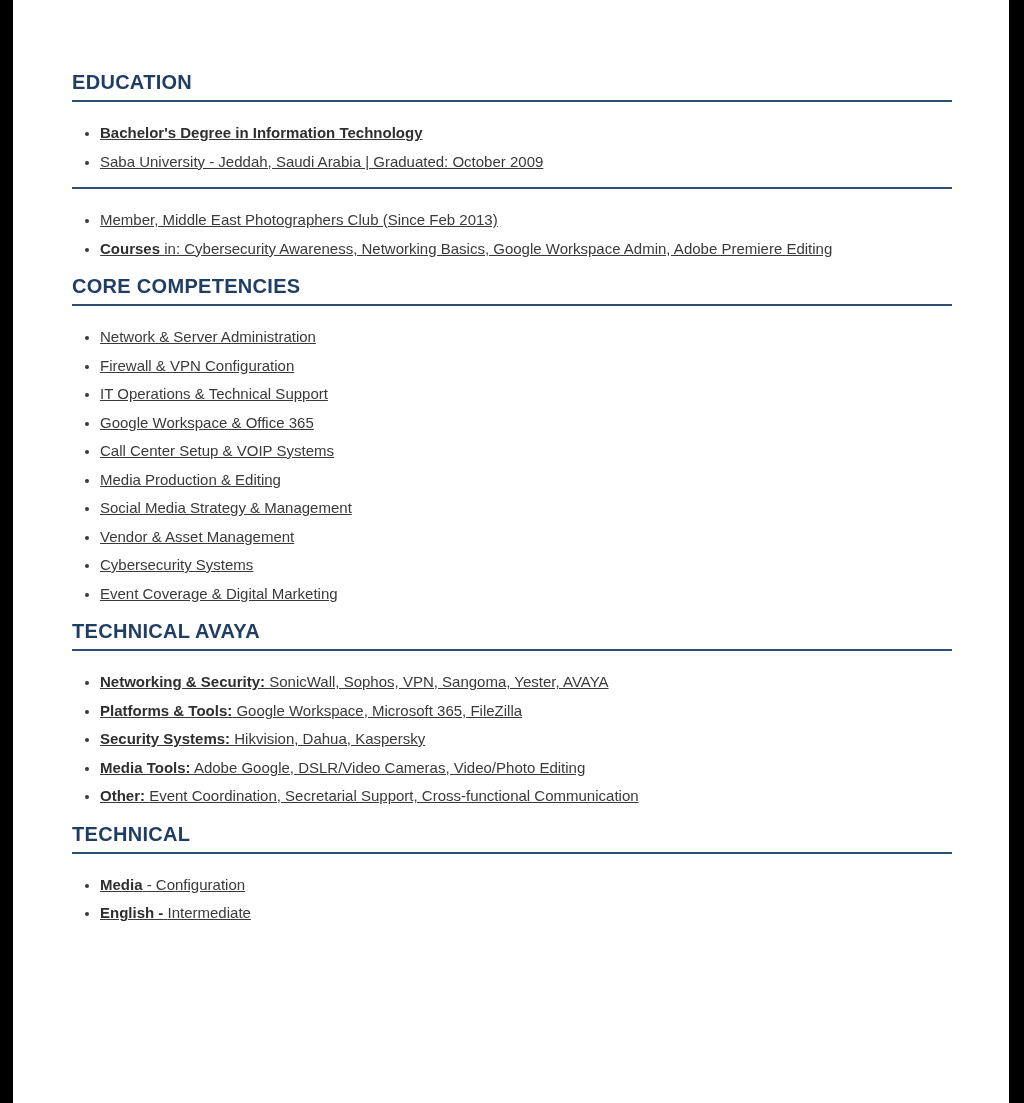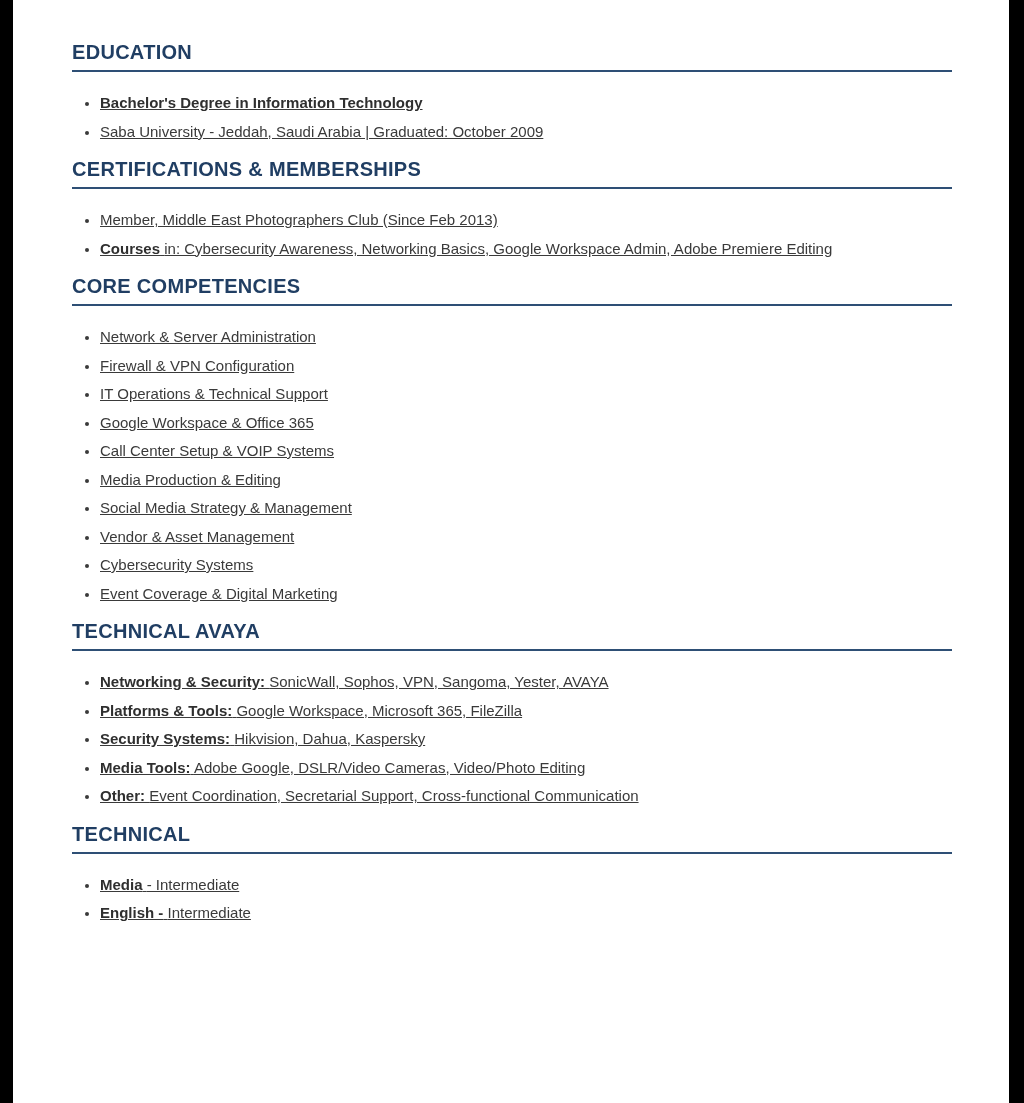--- a/index.html
+++ b/index.html
@@ -24,21 +24,21 @@
     background: #000000;
   }
   .side-bar.left  { left: 0;  width: 13px; }
   .side-bar.right { right: 0; width: 15px; }
 
   .content {
     position: absolute;
     left: 72px;
     top: 0;
     width: 880px;
-    padding-top: 40px;
+    padding-top: 70px;
   }
 
   section { margin: 0; }
 
   h2.section-title {
     margin: 0 0 6px 0;
     font-size: 20px;
     line-height: 24px;
     font-weight: 700;
     color: #203e63;
@@ -83,21 +83,20 @@
   <section>
     <h2 class="section-title">EDUCATION</h2>
     <hr class="section-rule">
     <ul class="section-list">
       <li><span class="item-bold">Bachelor's Degree in Information Technology</span> <span></span></li>
       <li><span class="item-bold"></span> <span>Saba University - Jeddah, Saudi Arabia | Graduated: October 2009</span></li>
     </ul>
   </section>
 
   <section>
-    <h2 class="section-title">CERTIFICATIONS &amp; MEMBERSHIPS</h2>
     <hr class="section-rule">
     <ul class="section-list">
       <li><span class="item-bold"></span> <span>Member, Middle East Photographers Club (Since Feb 2013)</span></li>
       <li><span class="item-bold">Courses</span> <span>in: Cybersecurity Awareness, Networking Basics, Google Workspace Admin, Adobe Premiere Editing</span></li>
     </ul>
   </section>
 
   <section>
     <h2 class="section-title">CORE COMPETENCIES</h2>
     <hr class="section-rule">
@@ -124,18 +123,18 @@
       <li><span class="item-bold">Security Systems:</span> <span>Hikvision, Dahua, Kaspersky</span></li>
       <li><span class="item-bold">Media Tools:</span> <span>Adobe Google, DSLR/Video Cameras, Video/Photo Editing</span></li>
       <li><span class="item-bold">Other:</span> <span>Event Coordination, Secretarial Support, Cross-functional Communication</span></li>
     </ul>
   </section>
 
   <section>
     <h2 class="section-title">TECHNICAL</h2>
     <hr class="section-rule">
     <ul class="section-list">
-      <li><span class="item-bold">Media</span> <span>- Intermediate</span></li>
+      <li><span class="item-bold">Media</span> <span>- Configuration</span></li>
       <li><span class="item-bold">English -</span> <span>Intermediate</span></li>
     </ul>
   </section>
 
 </div>
 
 </body></html>

